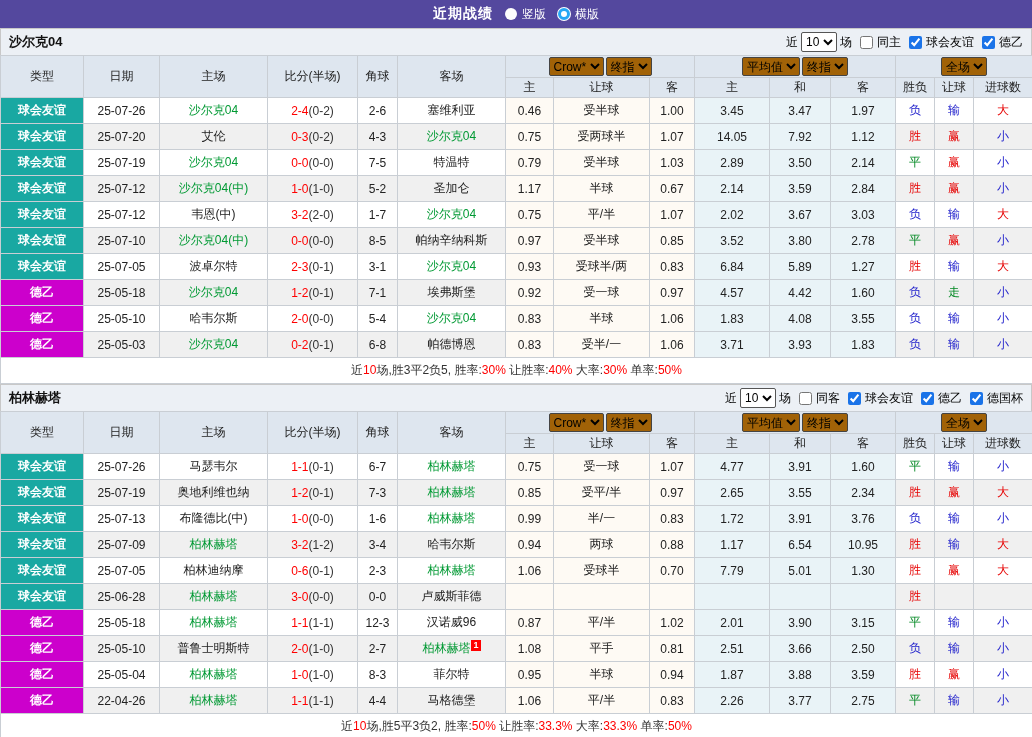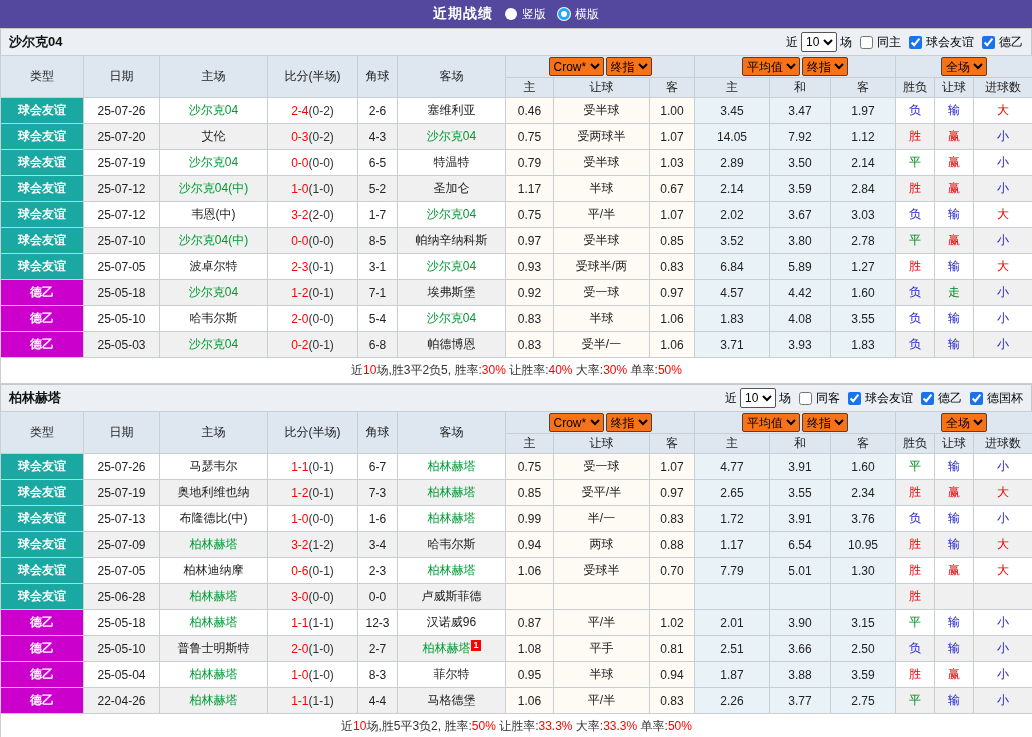--- a/index.html
+++ b/index.html
@@ -12,21 +12,21 @@
   .section-bar {height:27px; background:#ECF0F5; border:1px solid #c8c8c8; border-bottom:none; display:flex; align-items:center; justify-content:space-between; padding:0 8px; box-sizing:border-box;}
   .team-name {font-weight:bold; font-size:13px; color:#111;}
   .controls {display:flex; align-items:center; gap:3px; color:#000;}
   .controls select {height:20px; font-size:12px; border:1px solid #555; background:#fff; border-radius:2px;}
   input[type=checkbox] {width:13px;height:13px;accent-color:#1A73E8;margin:0 1px 0 5px; vertical-align:middle;}
   table.results {width:1032px; table-layout:fixed; border-collapse:collapse; font-size:12px;}
   table.results th, table.results td {border:1px solid #c9ced4; text-align:center; padding:0 1px; height:25px; overflow:hidden; white-space:nowrap;}
   thead th {background:#DEE6EF; font-weight:normal; color:#222;}
   thead tr.selrow th {height:21px;}
   thead tr.subrow th {height:19px;}
-  thead select {height:19px; font-size:12px; border:1px solid #444; background:#f97316; border-radius:2px; margin:0 1px;}
+  thead select {height:19px; font-size:12px; border:1px solid #444; background:#a16207; border-radius:2px; margin:0 1px;}
   td.league {color:#fff; font-weight:bold;}
   td.col-crow {background:#FEFAF4;}
   td.col-avg {background:#E9F3F7;}
   tr.r-even td.plain {background:#ffffff;}
   tr.r-odd td.plain {background:#F0F0F0;}
   .team-hl {color:#009933;}
   .score-main {color:#FF0000;}
   .score-half {color:#333;}
   .red-card {display:inline-block;background:#FF0000;color:#fff;font-size:9px;line-height:11px;padding:0 2px;vertical-align:top;margin-left:1px;font-weight:bold;}
   td.summary {background:#fff; height:25px; color:#333;}
@@ -137,21 +137,21 @@
           <td class="col-avg">1.12</td>
           <td class="plain" style="color: rgb(230, 0, 0);">胜</td>
           <td class="plain" style="color: rgb(230, 0, 0);">赢</td>
           <td class="plain" style="color: rgb(34, 34, 204);">小</td>
         </tr>
         <tr class="r-even">
           <td class="league" style="background: rgb(25, 168, 162);">球会友谊</td>
           <td class="plain">25-07-19</td>
           <td class="plain team-hl">沙尔克04</td>
           <td class="plain"><span class="score-main">0-0</span><span class="score-half">(0-0)</span></td>
-          <td class="plain">6-5</td>
+          <td class="plain">7-5</td>
           <td class="plain"><span>特温特</span></td>
           <td class="col-crow">0.79</td>
           <td class="col-crow">受半球</td>
           <td class="col-crow">1.03</td>
           <td class="col-avg">2.89</td>
           <td class="col-avg">3.50</td>
           <td class="col-avg">2.14</td>
           <td class="plain" style="color: rgb(0, 136, 34);">平</td>
           <td class="plain" style="color: rgb(230, 0, 0);">赢</td>
           <td class="plain" style="color: rgb(34, 34, 204);">小</td>

